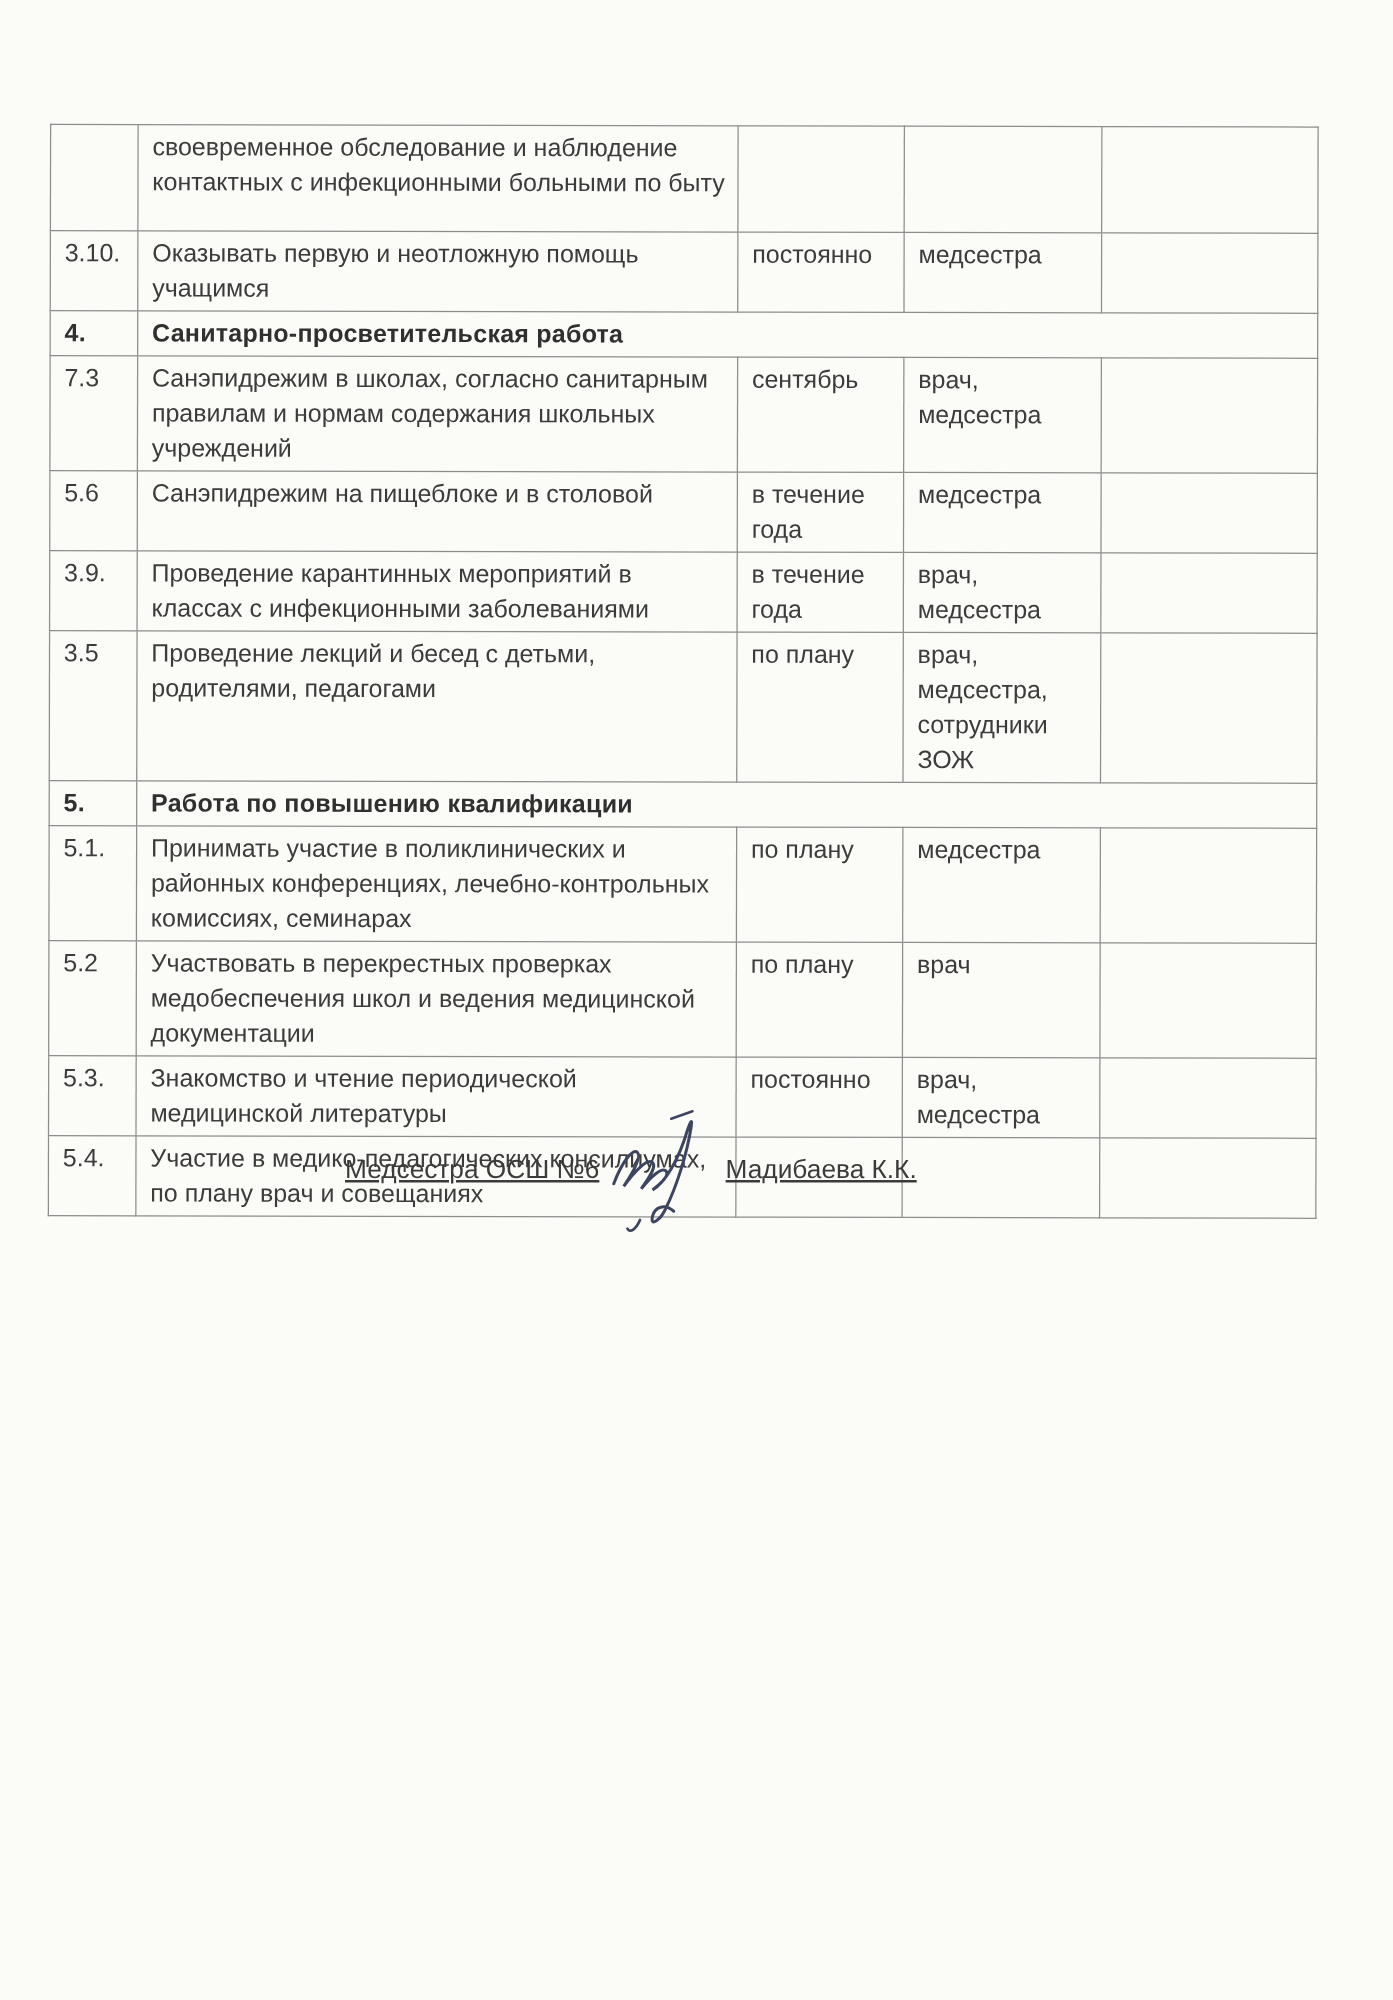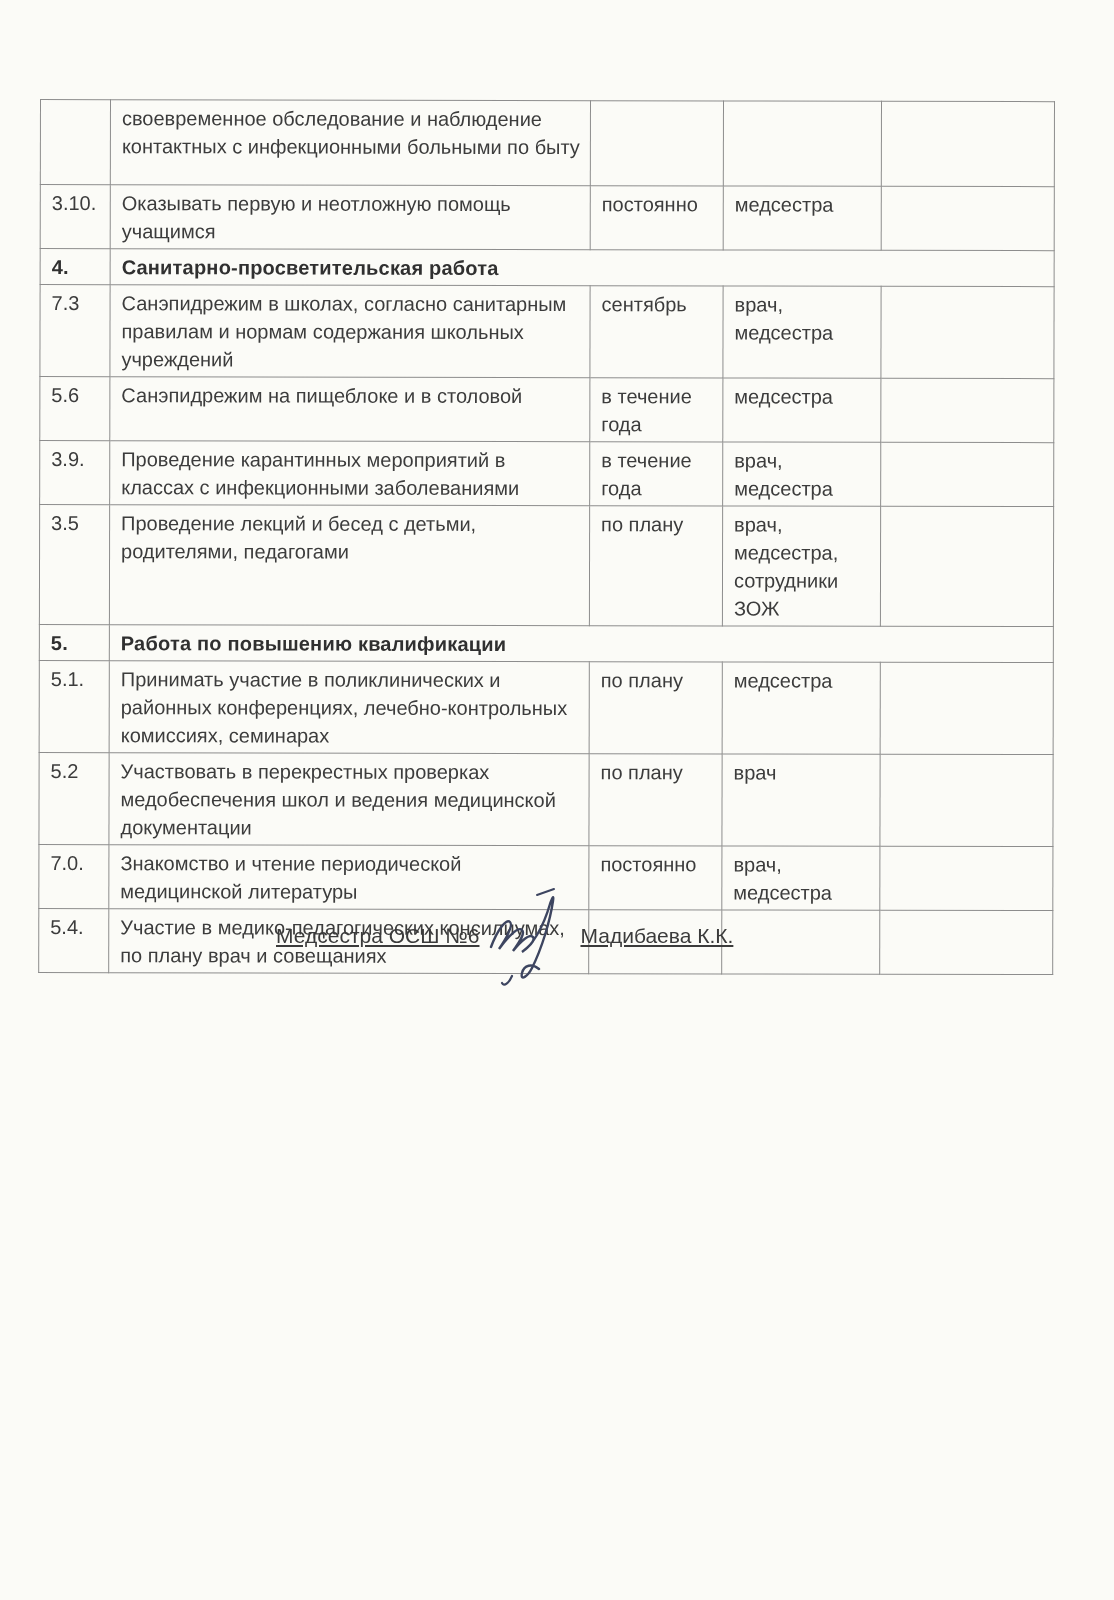--- a/index.html
+++ b/index.html
@@ -125,21 +125,21 @@
         <td></td>
       </tr>
       <tr style="height:80px">
         <td class="num">5.2</td>
         <td>Участвовать в перекрестных проверках медобеспечения школ и ведения медицинской документации</td>
         <td>по плану</td>
         <td>врач</td>
         <td></td>
       </tr>
       <tr style="height:52px">
-        <td class="num">7.0.</td>
+        <td class="num">5.3.</td>
         <td>Знакомство и чтение периодической медицинской литературы</td>
         <td>постоянно</td>
         <td>врач,
 медсестра</td>
         <td></td>
       </tr>
       <tr style="height:52px">
         <td class="num">5.4.</td>
         <td>Участие в медико-педагогических консилиумах, по плану врач и совещаниях</td>
         <td></td>

